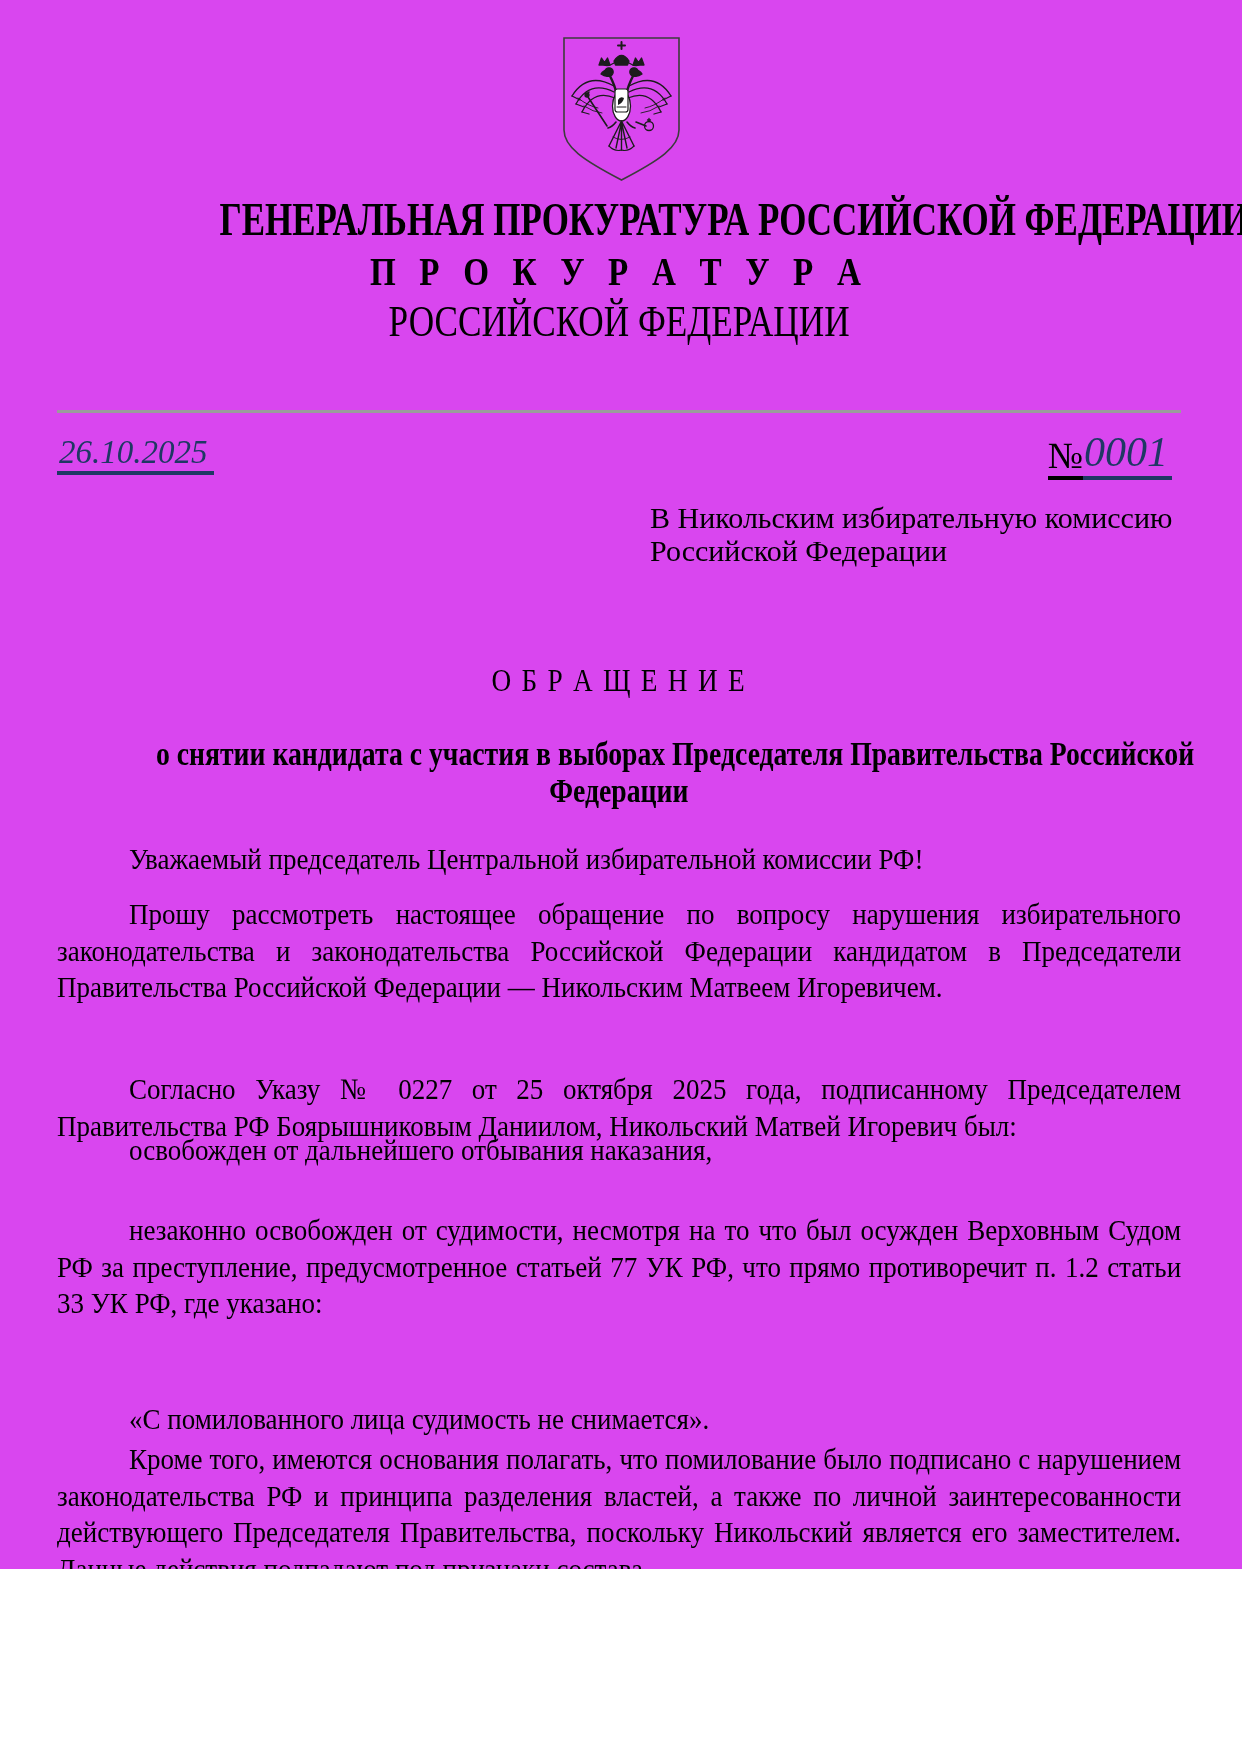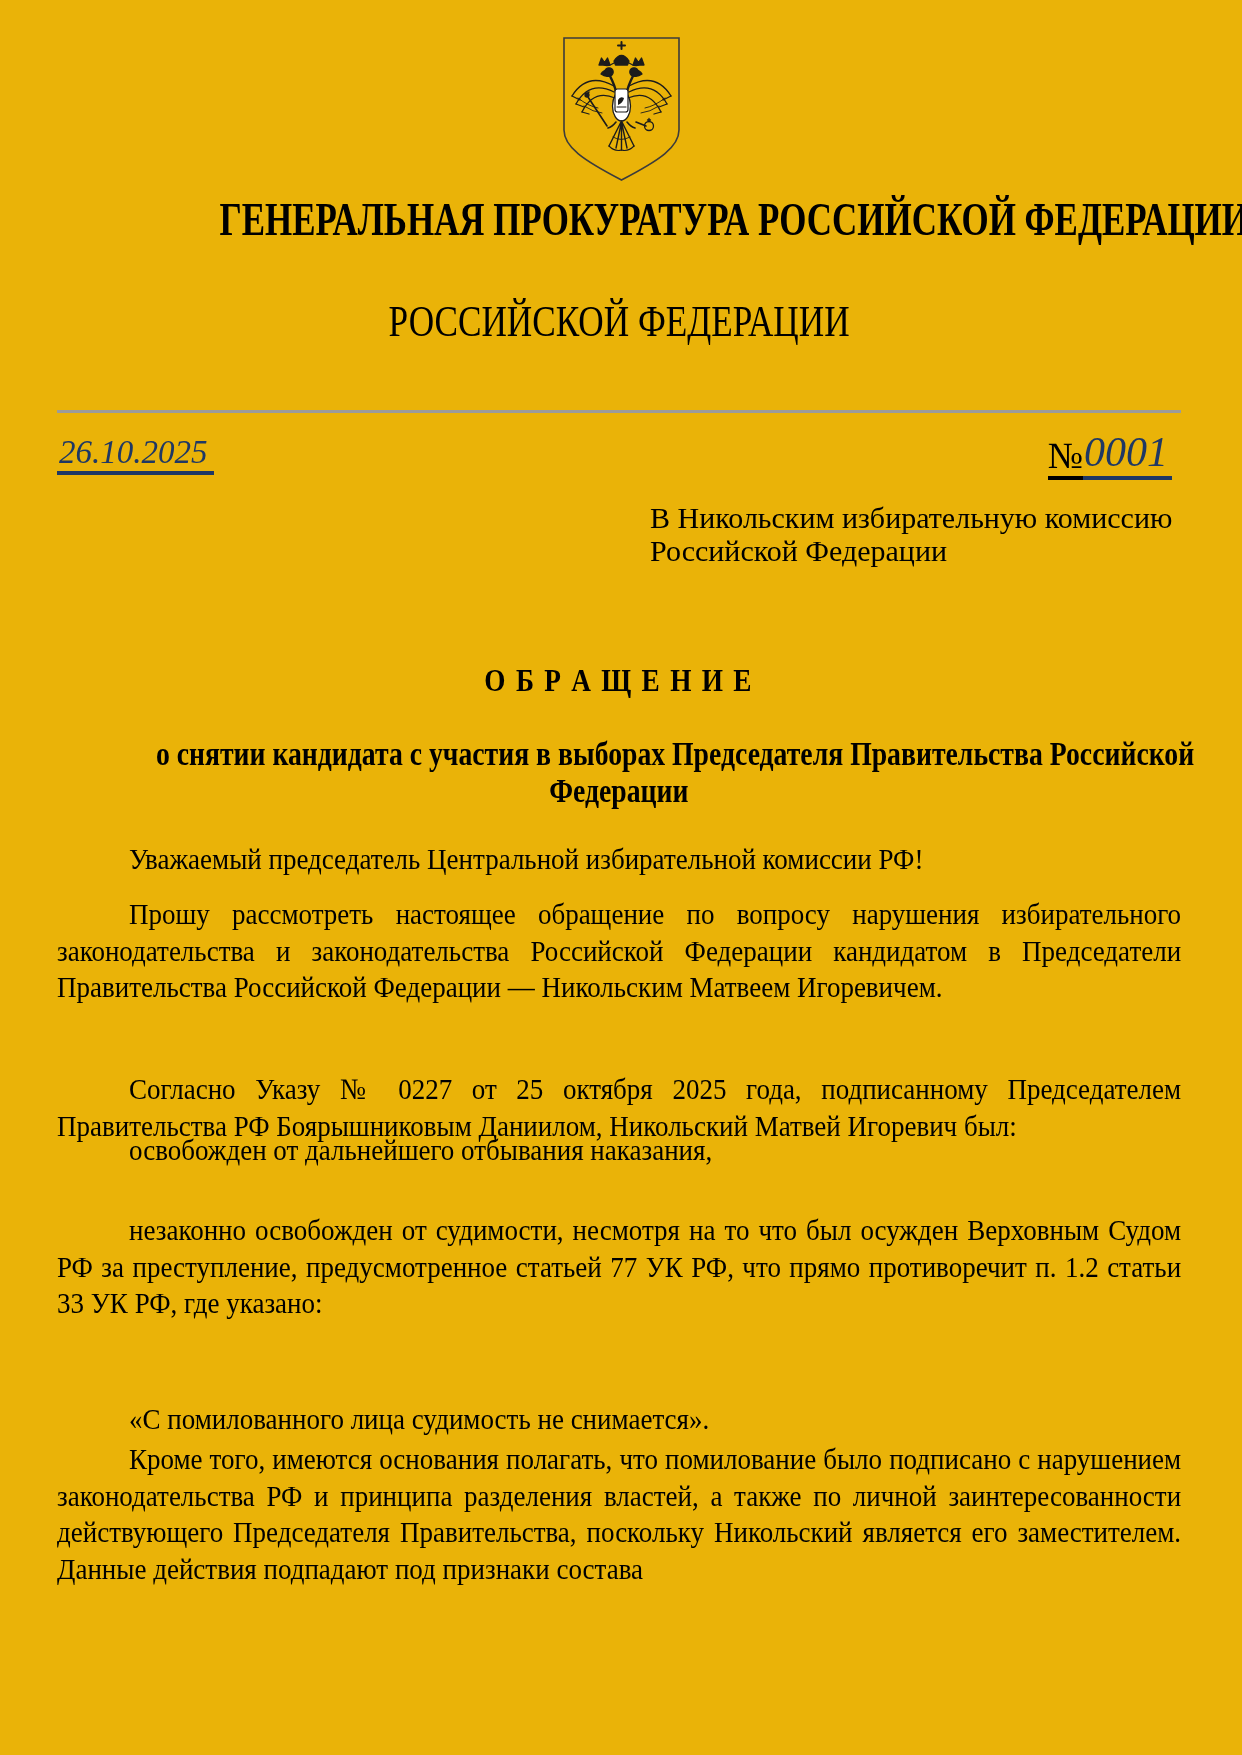--- a/index.html
+++ b/index.html
@@ -1,17 +1,17 @@
 <!DOCTYPE html>
 <html><head>
 <meta charset="utf-8">
 <style>
   html,body{margin:0;padding:0;background:#ffffff;}
   .page{
-    position:relative;width:1242px;height:1755px;background:#eab308;
+    position:relative;width:1242px;height:1569px;background:#d946ef;
     font-family:"Liberation Serif","DejaVu Serif",serif;color:#000;overflow:hidden;
   }
   .abs{position:absolute;}
   .centerline{position:absolute;left:57px;width:1124px;text-align:center;}
   .nowrap{white-space:nowrap;}
   .cx{display:inline-block;}            
   .cx-left{display:inline-block;transform-origin:0 50%;}
   
   .org-header{top:193px;font-weight:bold;font-size:46px;letter-spacing:0;}
   .org-header .cx{transform:scaleX(0.76);}
@@ -24,21 +24,21 @@
   .meta-row{top:429px;left:57px;width:1115px;display:flex;justify-content:space-between;align-items:center;}
   .date-field{font-style:italic;font-size:33px;color:#1f3864;border-bottom:4px solid #1f3864;padding:0 6px 1px 2px;line-height:1.1;}
   .num-group{display:flex;align-items:flex-end;}
   .num-sign{font-size:37px;color:#000;border-bottom:4px solid #000;line-height:1.05;padding-bottom:0;}
   .num-value{font-style:italic;font-size:42px;color:#1f3864;border-bottom:4px solid #1f3864;line-height:1.12;padding:0 4px 0 1px;}
   
   .addressee{top:501px;left:650px;font-size:30px;line-height:33px;}
   .address-line{top:603px;left:648px;font-size:29px;}
   .address-line .cx-left{transform:scaleX(0.85);}
   
-  .doc-title{top:663px;font-weight:bold;font-size:31px;}
+  .doc-title{top:663px;font-weight:normal;font-size:31px;}
   .doc-title .cx{transform:scaleX(0.88);letter-spacing:2px;}
   
   .subject-line{font-weight:bold;font-size:33px;}
   .subject-line .cx{transform:scaleX(0.84);}
   .subject-1{top:736px;}
   .subject-2{top:773px;}
   
   .para{position:absolute;left:57px;width:1124px;overflow:visible;}
   .para-inner{
     width:1249px;transform:scaleX(0.90);transform-origin:0 0;
@@ -109,20 +109,23 @@
         <path d="M63.5,87 L51,112 M63.5,88 L58,114 M63.5,89 V116 M63.5,88 L69,114 M63.5,87 L76,112" stroke-width="1.4"></path>
         <path d="M51,112 q6,6 12.5,4 q6.5,2 12.5,-4" stroke-width="1.1"></path>
         <path d="M55,103 q8,5 17,0" stroke-width="0.9"></path>
       </g>
     </svg>
   </div>
 
   <div class="centerline org-header nowrap">
     <span class="cx">ГЕНЕРАЛЬНАЯ ПРОКУРАТУРА РОССИЙСКОЙ ФЕДЕРАЦИИ</span>
   </div>
+  <div class="centerline title1 nowrap">
+    <span class="cx">П Р О К У Р А Т У Р А</span>
+  </div>
   <div class="centerline title2 nowrap">
     <span class="cx">РОССИЙСКОЙ ФЕДЕРАЦИИ</span>
   </div>
 
   <div class="abs rule"></div>
 
   <div class="abs meta-row">
     <span class="date-field nowrap">26.10.2025</span>
     <span class="num-group">
       <span class="num-sign">№</span>

